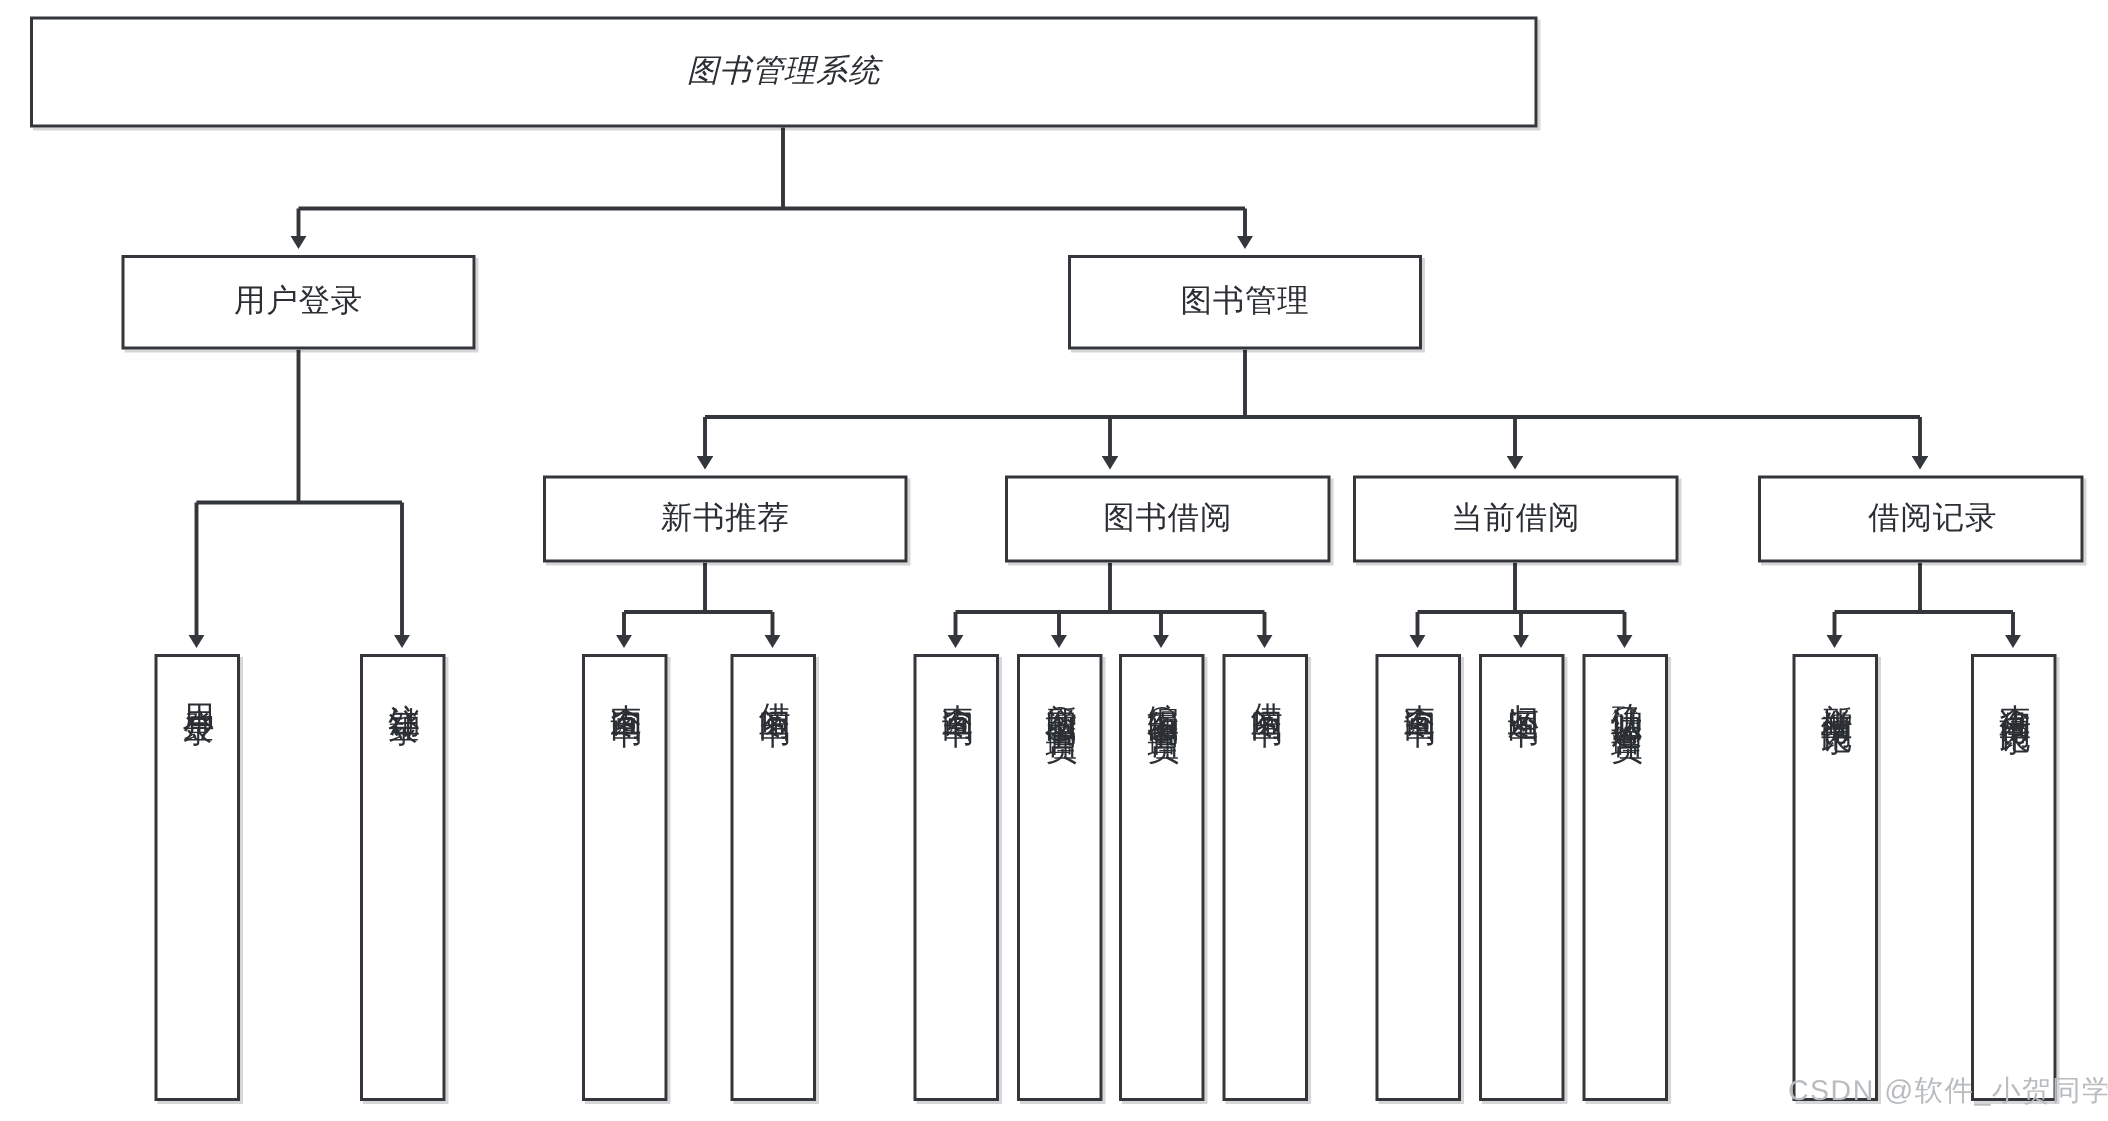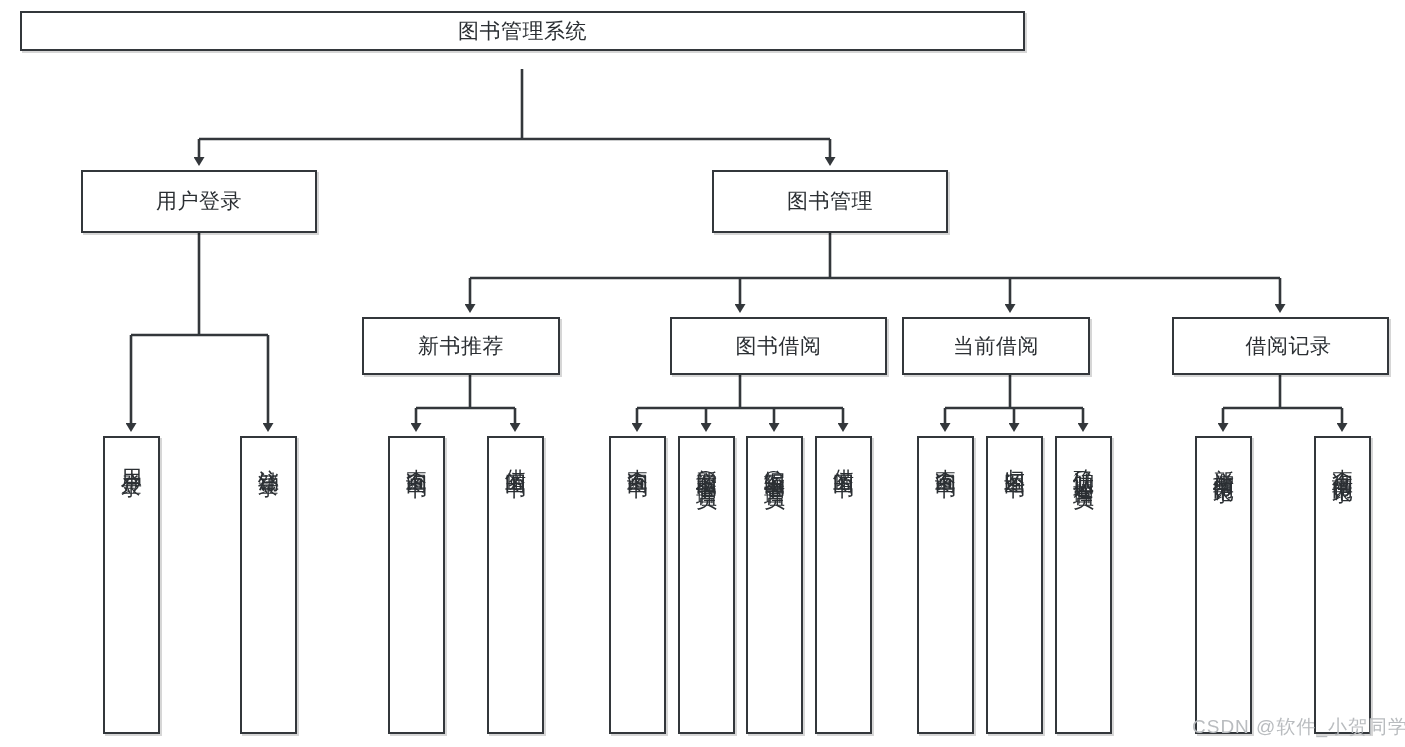--- a/index.html
+++ b/index.html
@@ -112,38 +112,38 @@
       <path d="M1014,408 L1014,424" marker-end="url(#arrow)"></path>
       <path d="M1083,408 L1083,424" marker-end="url(#arrow)"></path>
 
       <path d="M1280,375 L1280,408"></path>
       <path d="M1223,408 L1342,408"></path>
       <path d="M1223,408 L1223,424" marker-end="url(#arrow)"></path>
       <path d="M1342,408 L1342,424" marker-end="url(#arrow)"></path>
     </g>
   </svg>
 
-  <div class="node" id="n-root" style="left: 20px; top: 11px; width: 1005px; height: 40px;">
+  <div class="node" id="n-root" style="left: 20px; top: 11px; width: 1005px; height: 74px; font-style: italic;">
     <span class="label">图书管理系统</span>
   </div>
 
   <div class="node" id="n-l2-0" style="left: 81px; top: 170px; width: 236px; height: 63px;">
     <span class="label">用户登录</span>
   </div>
   <div class="node" id="n-l2-1" style="left: 712px; top: 170px; width: 236px; height: 63px; align-items: center;">
     <span class="label">图书管理</span>
   </div>
 
-  <div class="node" id="n-l3-0" style="left: 362px; top: 317px; width: 198px; height: 58px;">
+  <div class="node" id="n-l3-0" style="left: 362px; top: 317px; width: 243px; height: 58px;">
     <span class="label">新书推荐</span>
   </div>
   <div class="node" id="n-l3-1" style="left: 632px; top: 317px; width: 217px; height: 58px; margin-left: 38px;">
     <span class="label">图书借阅</span>
   </div>
-  <div class="node" id="n-l3-2" style="left: 902px; top: 317px; width: 188px; height: 58px;">
+  <div class="node" id="n-l3-2" style="left: 902px; top: 317px; width: 217px; height: 58px;">
     <span class="label">当前借阅</span>
   </div>
   <div class="node" id="n-l3-3" style="left: 1172px; top: 317px; width: 217px; height: 58px; padding-left: 16px;">
     <span class="label">借阅记录</span>
   </div>
 
   <div class="node vertical" id="n-lf-0" style="left: 103px; top: 436px; width: 57px; height: 298px;">
     <span class="label">用户登录</span>
   </div>
   <div class="node vertical" id="n-lf-1" style="left: 240px; top: 436px; width: 57px; height: 298px;">

